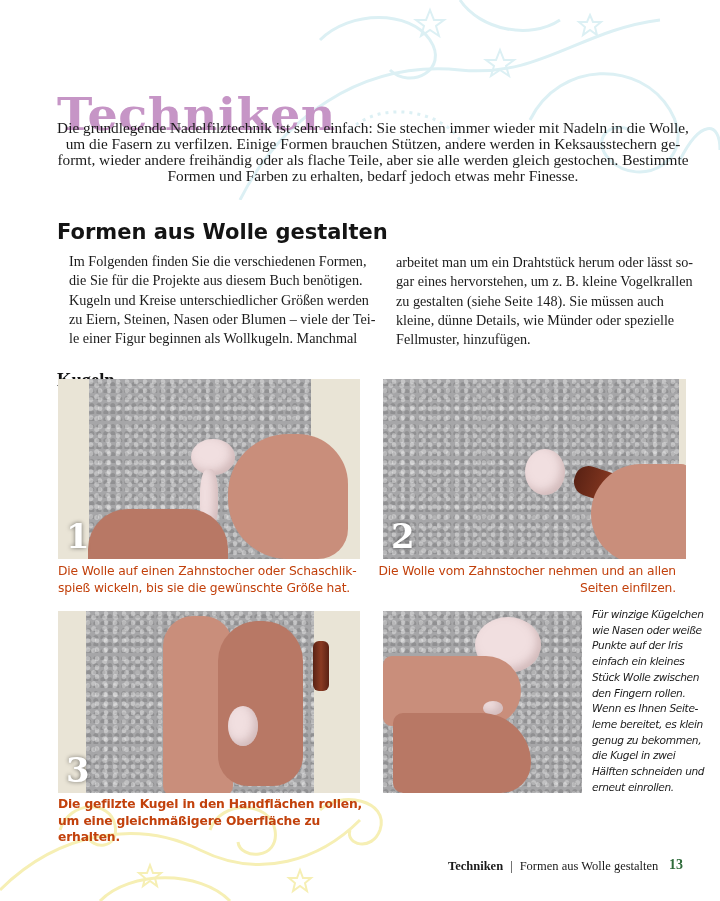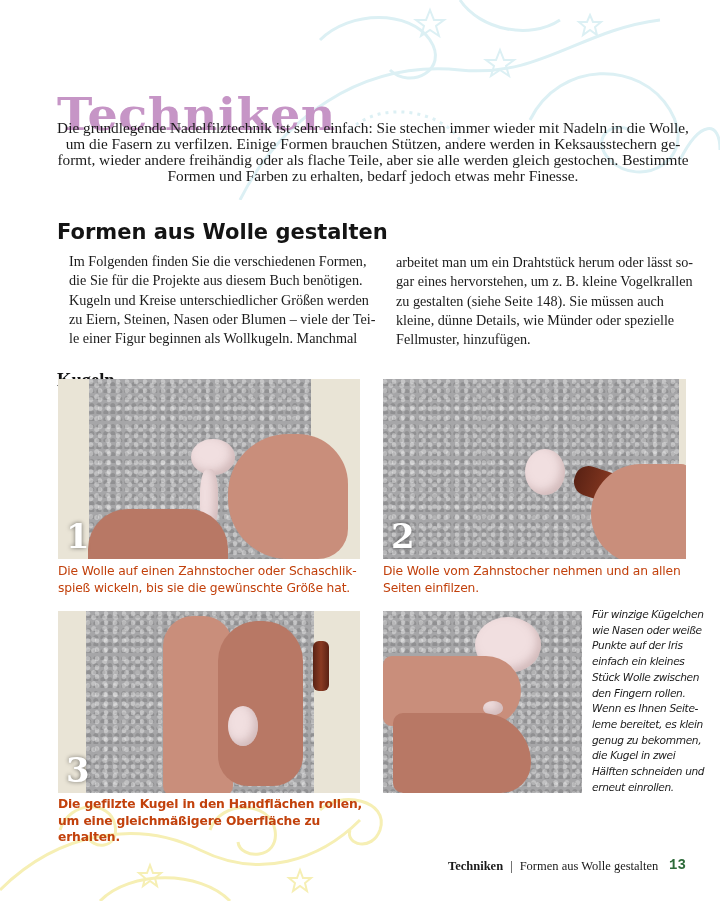--- a/index.html
+++ b/index.html
@@ -72,39 +72,39 @@
     .wool { position:absolute; background:#f1dfe0; border-radius:50%; box-shadow:inset -4px -4px 8px rgba(180,150,150,0.5); }
     .handle { position:absolute; background:linear-gradient(90deg,#5a2214,#8a3a22,#5a2214); border-radius:14px; }
 
     .caption {
       position:absolute; margin:0;
       font-family:"DejaVu Sans", sans-serif;
       font-size:12.3px; line-height:16.5px; color:#c2410c;
       letter-spacing:-0.15px;
     }
     .c1 { left:58px; top:563px; width:310px; }
-    .c2 { left:383px; top:563px; width:310px; }
+    .c2 { left:366px; top:563px; width:310px;text-align:right; }
     .c3 { left:58px; top:796px; width:310px;font-weight:bold; }
     .side-note {
       position:absolute; left:592px; top:607px; width:120px; margin:0;
       font-family:"DejaVu Sans", sans-serif; font-style:italic;
       font-size:10.6px; line-height:15.7px; color:#1a1a1a;
       letter-spacing:-0.35px;
     }
 
     .footer {
       position:absolute; top:859px; left:448px;
       display:flex; align-items:baseline; gap:0;
       font-size:12.5px; color:#1a1a1a;
     }
     .footer .chapter { font-weight:bold; }
     .footer .sep { margin:0 7px; }
     .page-num {
       position:absolute; left:669px; top:857px;
-      font-family:Liberation Mono, monospace; font-weight:bold;
+      font-family:Liberation Serif, serif; font-weight:bold;
       font-size:14px; color:#2e6b3a;
     }
   </style>
 </head>
 <body>
 
 <svg class="deco deco-top" viewBox="0 0 520 200">
   <g fill="none" stroke="#dcf0f4" stroke-width="3">
     <path d="M40 200 C 80 120, 160 60, 260 70 C 340 78, 380 30, 460 20"></path>
     <path d="M120 40 C 150 10, 210 10, 230 40 C 250 70, 210 90, 190 70"></path>

